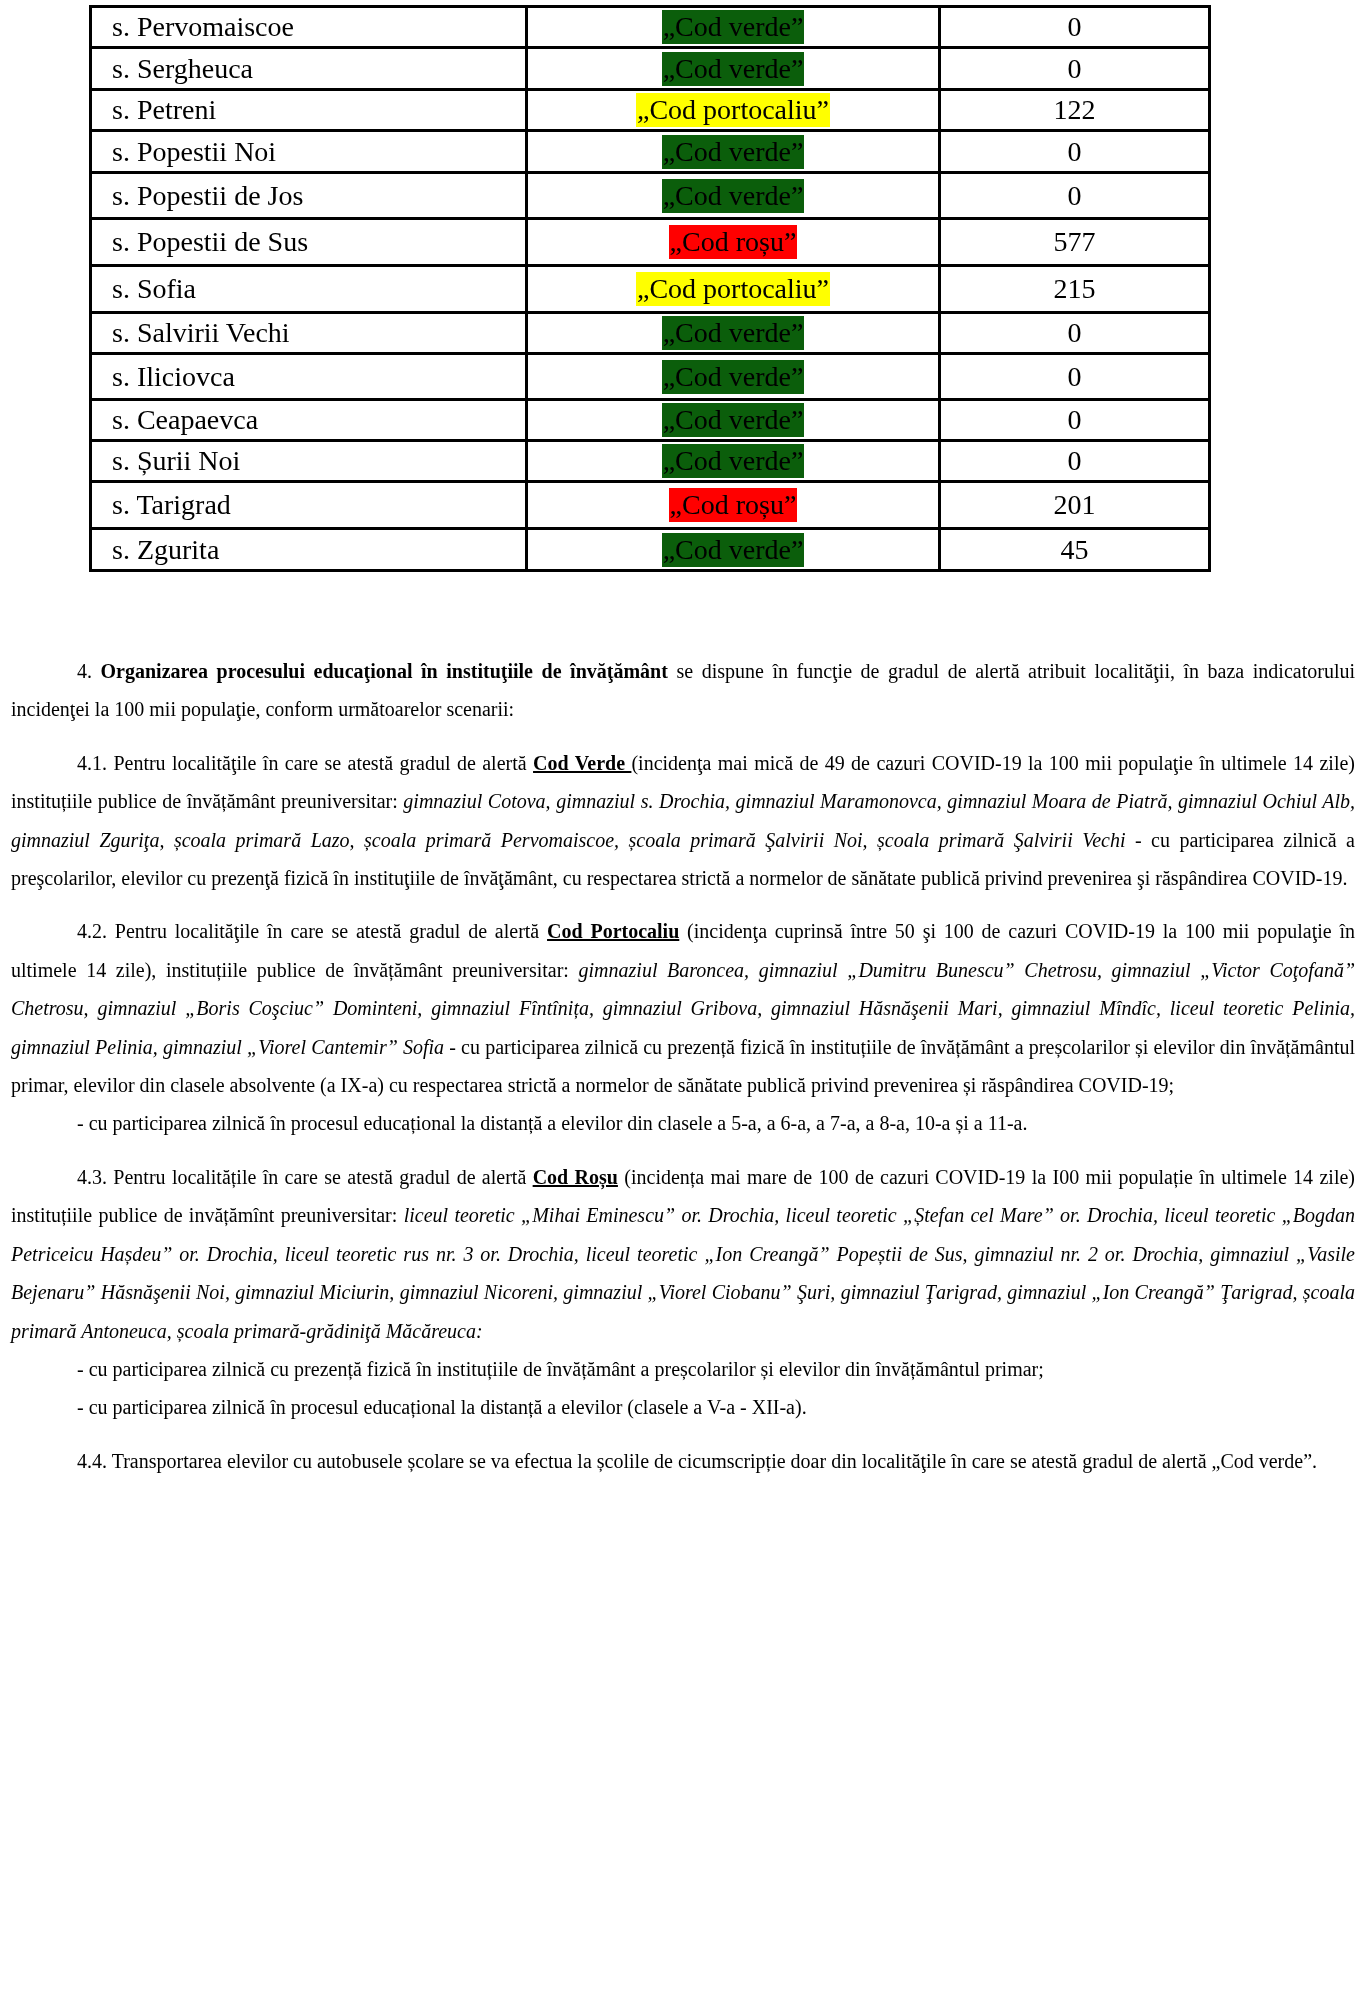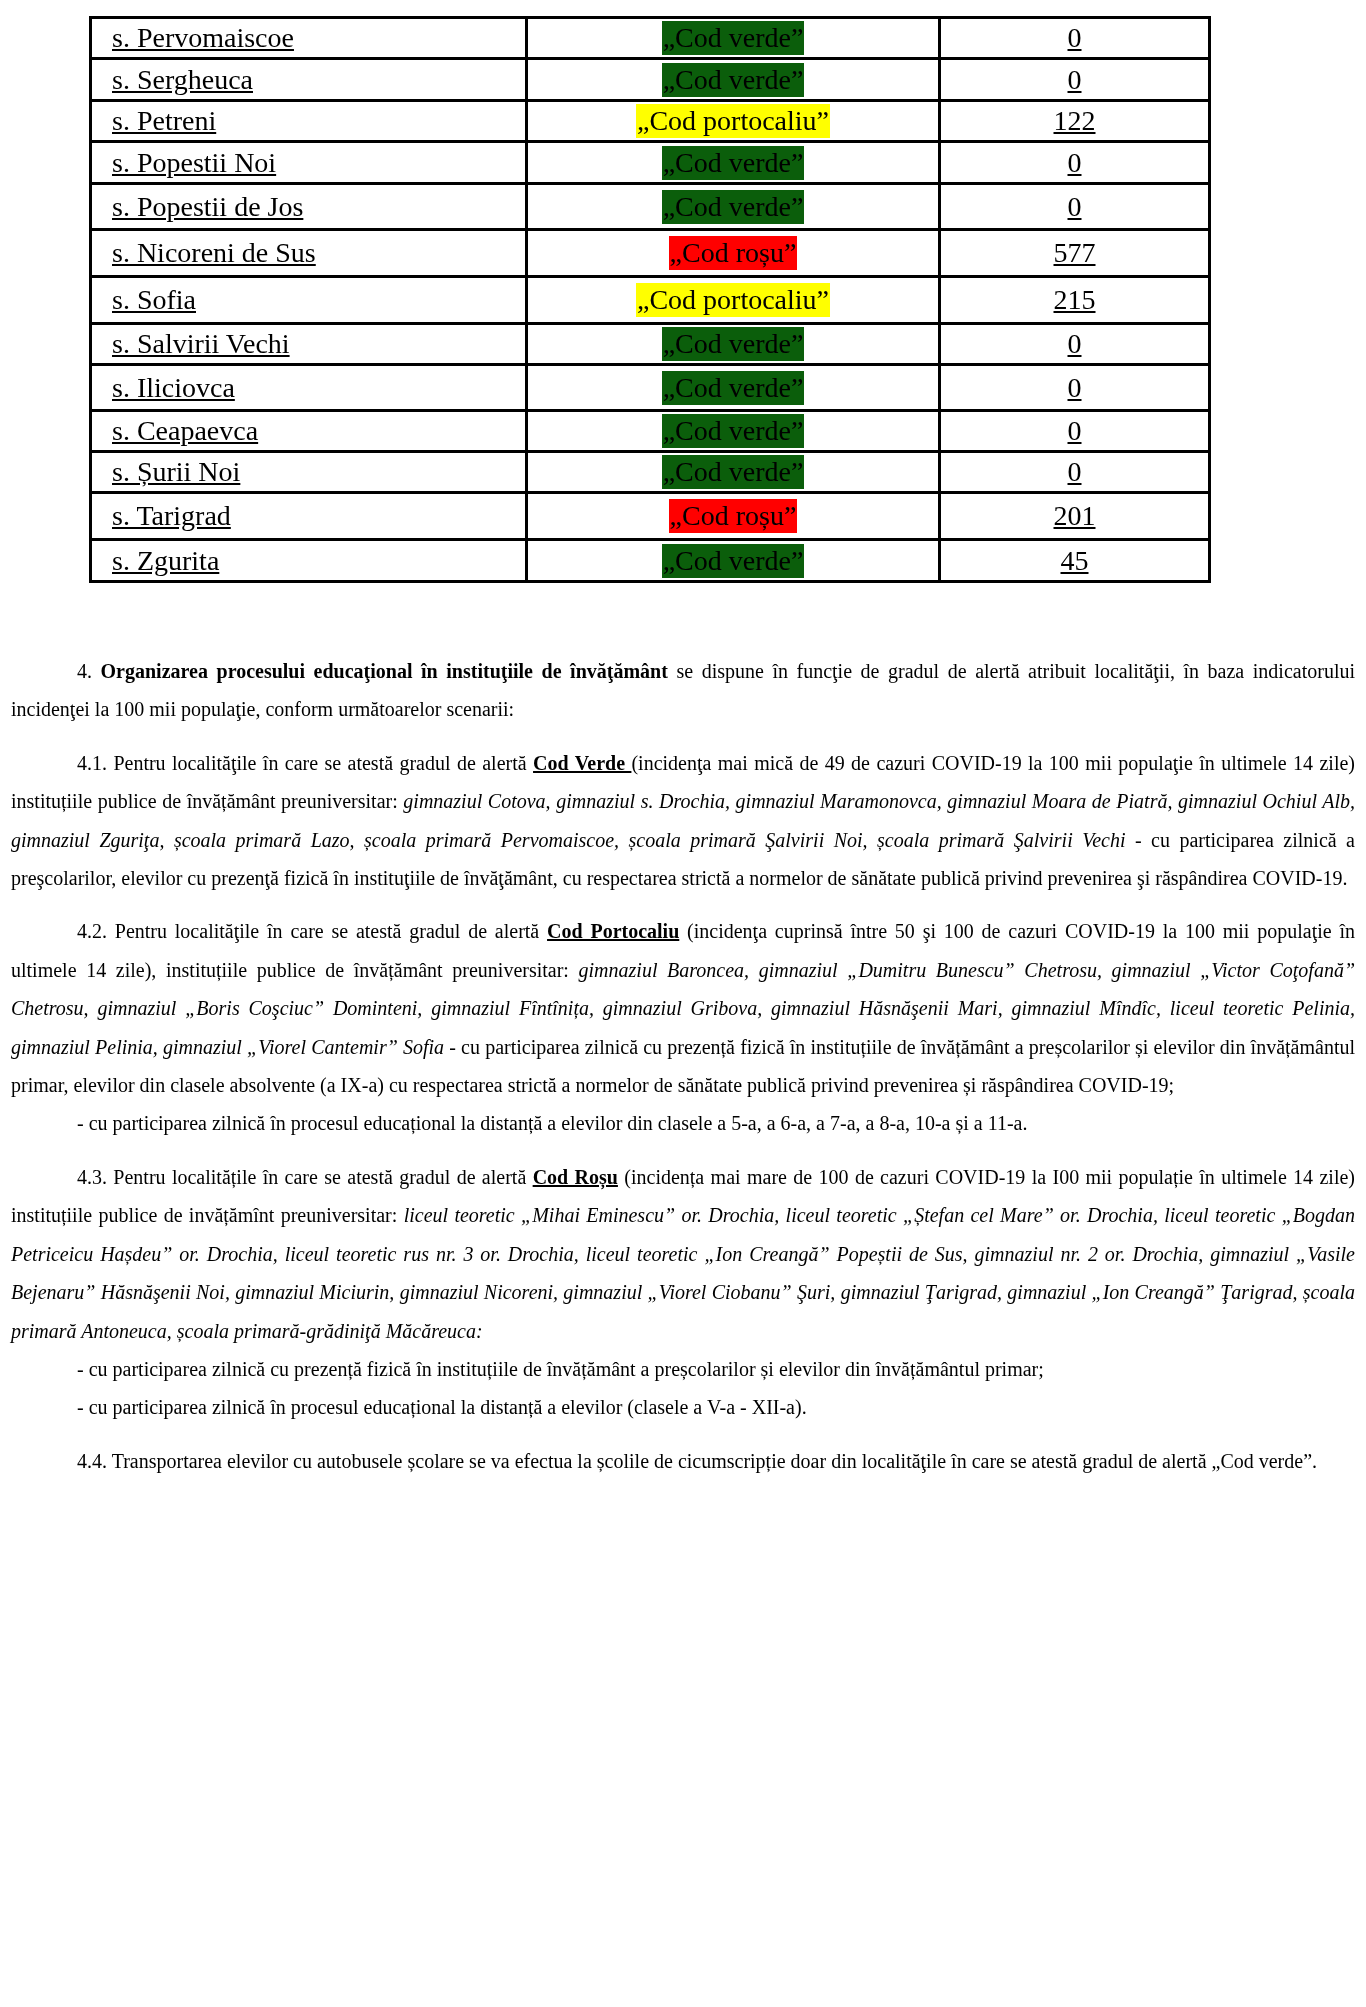--- a/index.html
+++ b/index.html
@@ -2,24 +2,23 @@
 <html><head>
 <meta charset="utf-8">
 <style>
   html, body { margin: 0; padding: 0; background: #ffffff; }
   body {
     width: 1366px; height: 2007px; position: relative; overflow: hidden;
     font-family: "Liberation Serif", "DejaVu Serif", serif;
     color: #000;
   }
   .tbl {
-    position: absolute; left: 89px; top: 16px;
+    position: absolute; left: 89px; top: 5px;
     border-collapse: collapse;
     width: 1122px;
-    text-decoration: underline;
   }
   .tbl td {
     border: 3px solid #000;
     font-size: 28px;
     padding: 0;
     height: 38px;
     line-height: 36px;
     vertical-align: middle;
   }
   .tbl td.name { width: 413px; padding-left: 20px; }
@@ -63,21 +62,21 @@
     <td class="name">s. Popestii Noi</td>
     <td class="code"><span class="badge" style="background: rgb(11, 94, 11);">„Cod verde”</span></td>
     <td class="num">0</td>
   </tr>
       <tr style="height: 46px;">
     <td class="name">s. Popestii de Jos</td>
     <td class="code"><span class="badge" style="background: rgb(11, 94, 11);">„Cod verde”</span></td>
     <td class="num">0</td>
   </tr>
       <tr style="height: 47px;">
-    <td class="name">s. Nicoreni de Sus</td>
+    <td class="name">s. Popestii de Sus</td>
     <td class="code"><span class="badge" style="background: rgb(255, 0, 0);">„Cod roșu”</span></td>
     <td class="num">577</td>
   </tr>
       <tr style="height: 47px;">
     <td class="name">s. Sofia</td>
     <td class="code"><span class="badge" style="background: rgb(255, 255, 0);">„Cod portocaliu”</span></td>
     <td class="num">215</td>
   </tr>
       <tr style="height: 41px;">
     <td class="name">s. Salvirii Vechi</td>

